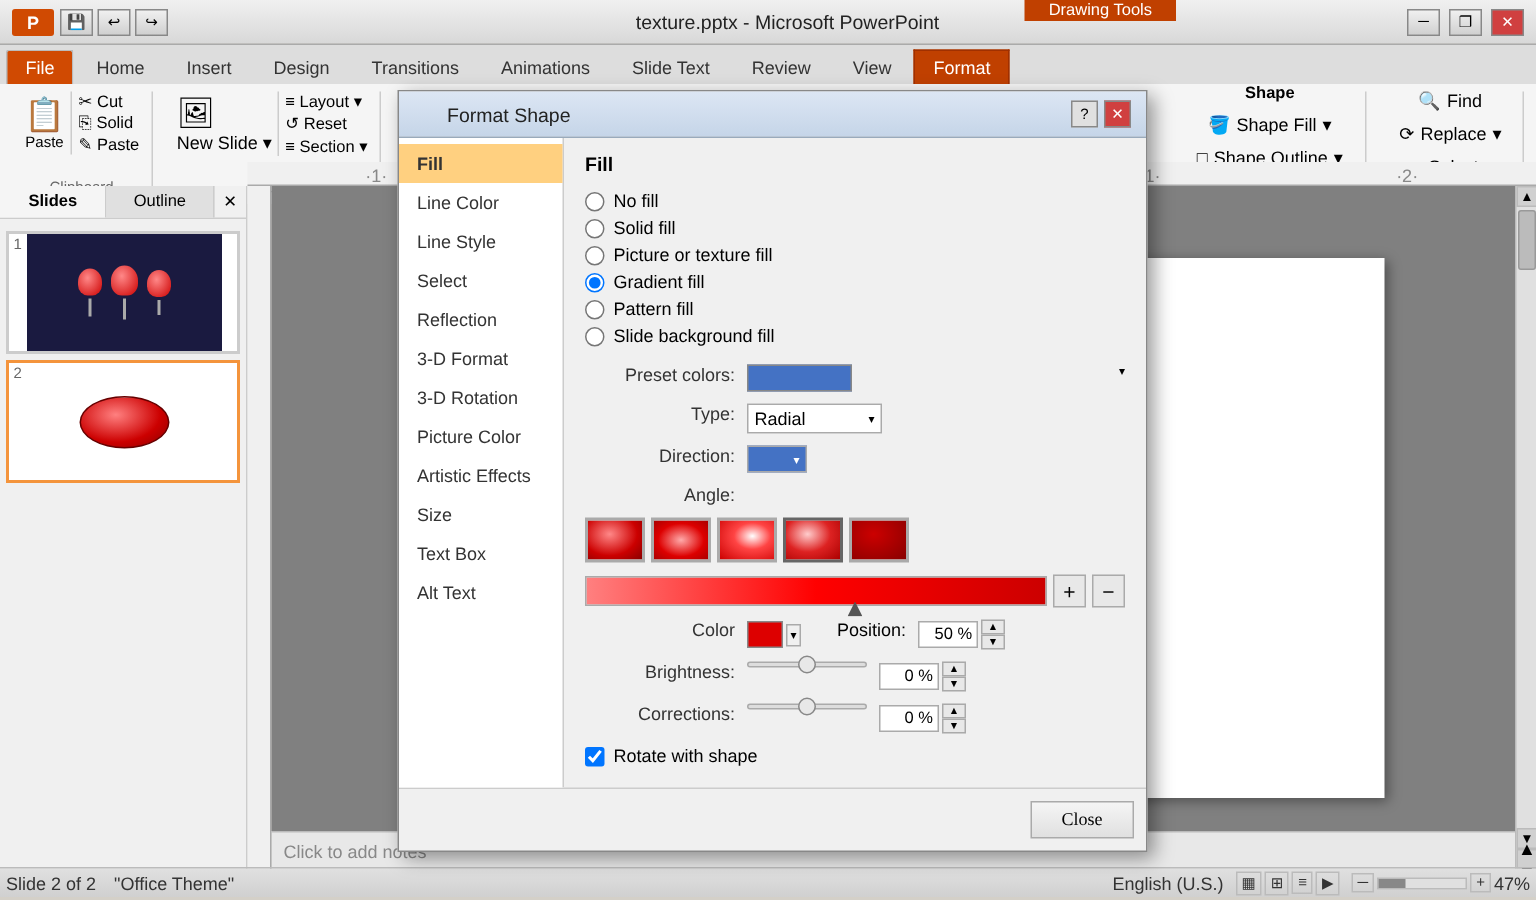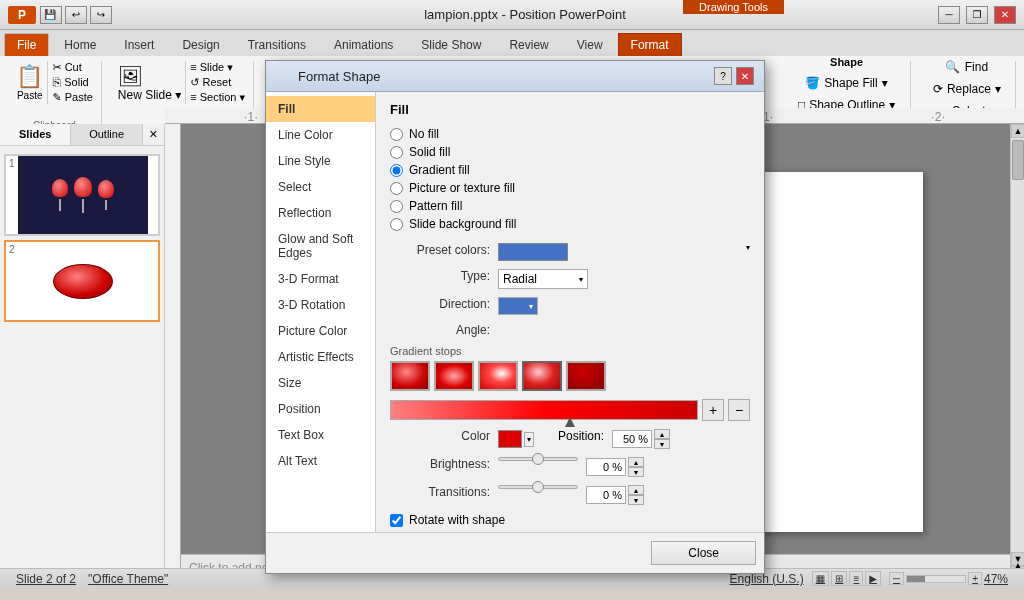--- a/index.html
+++ b/index.html
@@ -159,33 +159,32 @@
       bottom: 20px;
       background: #f0f0f0;
       border-right: 1px solid #aaa;
       font-size: 9px;
       color: #666;
     }
 
     
     .status-bar {
       position: absolute;
-      bottom: 12px;
+      bottom: 2px;
       left: 0;
       right: 0;
       height: 20px;
       background: linear-gradient(to bottom, #e0e0e0, #d0d0d0);
       border-top: 1px solid #bbb;
       display: flex;
       align-items: center;
       justify-content: space-between;
-      padding: 0 16px;
+      padding: 0 4px;
       font-size: 11px;
       color: #333;
-      text-decoration: underline;
     }
     .status-right { display: flex; align-items: center; gap: 8px; }
     .zoom-controls { display: flex; align-items: center; gap: 2px; }
 
     
     .dialog-overlay {
       position: absolute;
       top: 0; left: 0; right: 0; bottom: 0;
       z-index: 100;
       pointer-events: none;
@@ -297,25 +296,26 @@
     .slider-track { width: 80px; height: 4px; background: #ddd; border: 1px solid #aaa; position: relative; border-radius: 2px; }
     .slider-thumb { width: 12px; height: 12px; background: #e8e8e8; border: 1px solid #888; border-radius: 50%; position: absolute; top: -5px; left: 50%; transform: translateX(-50%); cursor: pointer; }
     .checkbox-item { display: flex; align-items: center; gap: 6px; font-size: 12px; margin-bottom: 4px; }
     .dialog-footer {
       padding: 8px;
       display: flex;
       justify-content: flex-end;
       border-top: 1px solid #ccc;
     }
     .dialog-btn {
-      padding: 4px 36px;
+      padding: 4px 20px;
       border: 1px solid #aaa;
       background: linear-gradient(to bottom, #f5f5f5, #e0e0e0);
       cursor: pointer;
       font-size: 12px;
+      font-family: Liberation Serif, serif;
     }
     .shape-btn {
       display: flex;
       align-items: center;
       gap: 4px;
       padding: 2px 6px;
       font-size: 11px;
       cursor: pointer;
       white-space: nowrap;
     }
@@ -351,36 +351,36 @@
   <div class="title-bar-left">
     <div class="office-btn">P</div>
     <div style="display:flex;gap:3px;">
       <div class="title-bar-btn">💾</div>
       <div class="title-bar-btn">↩</div>
       <div class="title-bar-btn">↪</div>
     </div>
   </div>
 
   <div style="position:absolute;top:0;right:240px;background:#c04000;color:white;padding:1px 16px;font-size:11px;">Drawing Tools</div>
-  <div class="title-bar-center">lampion.pptx - Position PowerPoint</div>
+  <div class="title-bar-center">texture.pptx - Microsoft PowerPoint</div>
   <div class="title-bar-right">
     <div class="title-bar-btn">─</div>
     <div class="title-bar-btn">❐</div>
     <div class="title-bar-btn close-btn" style="background:#d04040;color:white;">✕</div>
   </div>
 </div>
 
 <div class="ribbon-tabs">
   <div class="ribbon-tab active" style="background:#d04a02;color:white;border-radius:2px 2px 0 0;">File</div>
   <div class="ribbon-tab">Home</div>
   <div class="ribbon-tab">Insert</div>
   <div class="ribbon-tab">Design</div>
   <div class="ribbon-tab">Transitions</div>
   <div class="ribbon-tab">Animations</div>
-  <div class="ribbon-tab">Slide Show</div>
+  <div class="ribbon-tab">Slide Text</div>
   <div class="ribbon-tab">Review</div>
   <div class="ribbon-tab">View</div>
   <div class="ribbon-tab format-tab">Format</div>
 </div>
 
 <div class="ribbon-content">
 
   <div class="ribbon-group">
     <div style="display:flex;align-items:center;gap:4px;">
       <div style="display:flex;flex-direction:column;align-items:center;cursor:pointer;">
@@ -396,21 +396,21 @@
     <span class="ribbon-group-label">Clipboard</span>
   </div>
 
   <div class="ribbon-group">
     <div style="display:flex;gap:4px;align-items:center;">
       <div style="cursor:pointer;font-size:11px;">
         <div style="font-size:20px;">🖼</div>
         <span>New Slide ▾</span>
       </div>
       <div style="display:flex;flex-direction:column;gap:2px;border-left:1px solid #ccc;padding-left:4px;">
-        <div style="cursor:pointer;font-size:11px;">≡ Slide ▾</div>
+        <div style="cursor:pointer;font-size:11px;">≡ Layout ▾</div>
         <div style="cursor:pointer;font-size:11px;">↺ Reset</div>
         <div style="cursor:pointer;font-size:11px;">≡ Section ▾</div>
       </div>
     </div>
     <span class="ribbon-group-label">Slides</span>
   </div>
 
   <div style="flex:1;"></div>
 
   <div class="ribbon-group">
@@ -536,50 +536,48 @@
     </div>
 
     <div class="dialog-body">
 
       <div class="dialog-nav">
         <div class="nav-item active">Fill</div>
         <div class="nav-item">Line Color</div>
         <div class="nav-item">Line Style</div>
         <div class="nav-item">Select</div>
         <div class="nav-item">Reflection</div>
-        <div class="nav-item">Glow and Soft Edges</div>
         <div class="nav-item">3-D Format</div>
         <div class="nav-item">3-D Rotation</div>
         <div class="nav-item">Picture Color</div>
         <div class="nav-item">Artistic Effects</div>
         <div class="nav-item">Size</div>
-        <div class="nav-item">Position</div>
         <div class="nav-item">Text Box</div>
         <div class="nav-item">Alt Text</div>
       </div>
 
       <div class="dialog-content">
         <div class="section-title">Fill</div>
 
         <div class="radio-group">
           <div class="radio-item">
             <input type="radio" name="fill" style="">
             <span>No fill</span>
           </div>
           <div class="radio-item">
             <input type="radio" name="fill" style="">
             <span>Solid fill</span>
           </div>
           <div class="radio-item">
+            <input type="radio" name="fill" style="">
+            <span>Picture or texture fill</span>
+          </div>
+          <div class="radio-item">
             <input type="radio" name="fill" checked="" style="">
             <span>Gradient fill</span>
-          </div>
-          <div class="radio-item">
-            <input type="radio" name="fill" style="">
-            <span>Picture or texture fill</span>
           </div>
           <div class="radio-item">
             <input type="radio" name="fill" style="">
             <span>Pattern fill</span>
           </div>
           <div class="radio-item">
             <input type="radio" name="fill" style="">
             <span>Slide background fill</span>
           </div>
         </div>
@@ -603,21 +601,20 @@
           <div class="combo-box" style="min-width:40px;background:#4472c4;width:24px;height:18px;">
             <span class="combo-arrow" style="color:white;">▾</span>
           </div>
         </div>
 
         <div class="row">
           <span class="row-label">Angle:</span>
         </div>
 
         <div style="margin-bottom:8px;">
-          <div style="font-size:11px;color:#555;margin-bottom:4px;">Gradient stops</div>
           <div class="gradient-swatches">
             <div class="grad-swatch" style="background:radial-gradient(at 40% 35%, #ff8888, #cc0000 60%, #880000);border:2px solid #aaa;"></div>
             <div class="grad-swatch" style="background:radial-gradient(at 50% 50%, #ffaaaa, #dd0000 60%, #aa0000);border:2px solid #aaa;"></div>
             <div class="grad-swatch" style="background:radial-gradient(at 60% 40%, #ffffff, #ff4444 40%, #cc0000);border:2px solid #aaa;"></div>
             <div class="grad-swatch active" style="background:radial-gradient(at 40% 35%, #ffcccc, #dd2222 50%, #aa0000);border:2px solid #666;"></div>
             <div class="grad-swatch" style="background:radial-gradient(at 40% 35%, #cc0000, #880000);border:2px solid #aaa;"></div>
           </div>
         </div>
 
         <div class="gradient-bar-container">
@@ -655,21 +652,21 @@
           <div class="spinner-group">
             <input class="spinner-input" type="text" value="0 %" style="">
             <div class="spinner-btns">
               <div class="spinner-btn">▲</div>
               <div class="spinner-btn">▼</div>
             </div>
           </div>
         </div>
 
         <div class="row">
-          <span class="row-label">Transitions:</span>
+          <span class="row-label">Corrections:</span>
           <div class="slider-track">
             <div class="slider-thumb"></div>
           </div>
           <div class="spinner-group">
             <input class="spinner-input" type="text" value="0 %" style="">
             <div class="spinner-btns">
               <div class="spinner-btn">▲</div>
               <div class="spinner-btn">▼</div>
             </div>
           </div>

